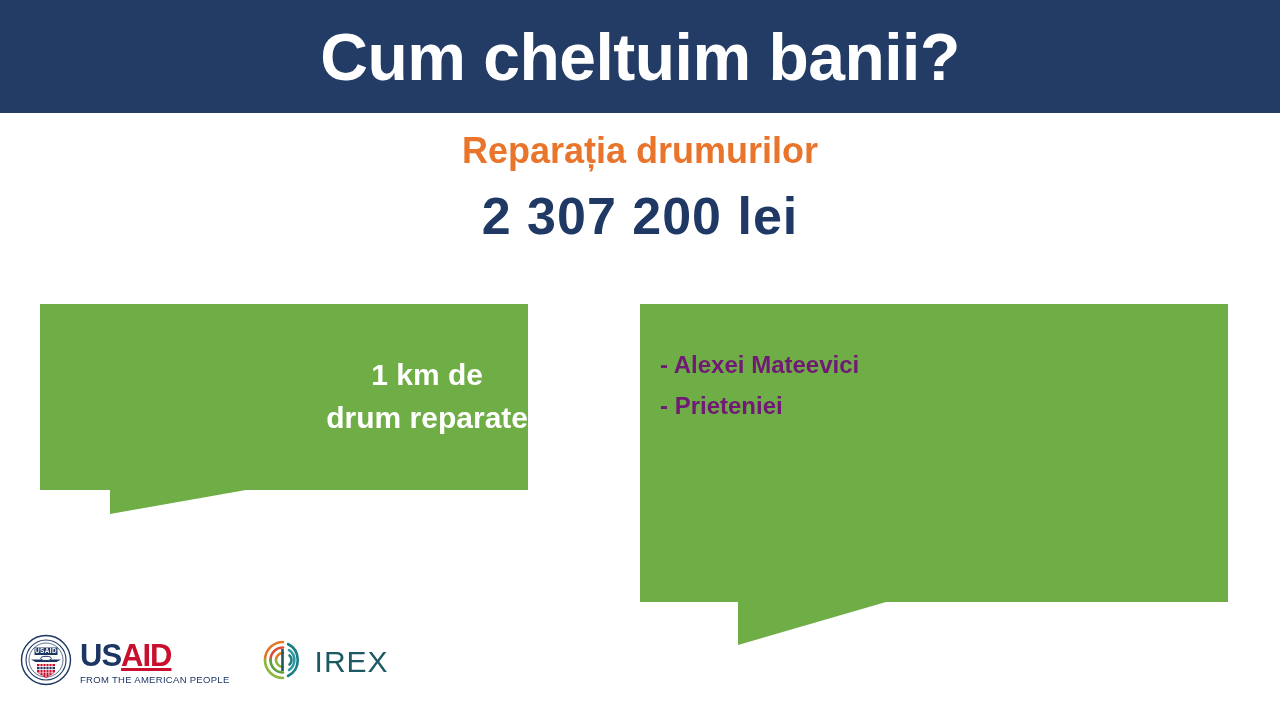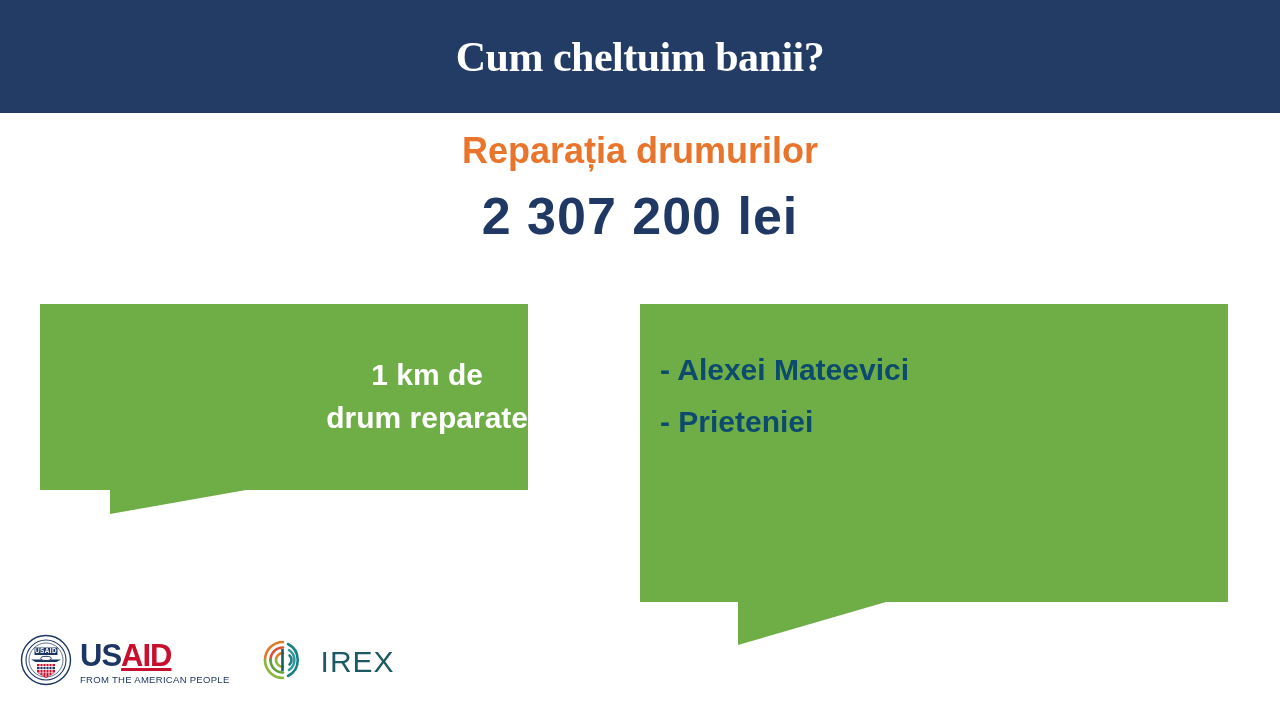--- a/index.html
+++ b/index.html
@@ -27,24 +27,24 @@
   #slide-title {
     position: absolute;
     left: 0;
     top: 0;
     width: 1280px;
     height: 113px;
     display: flex;
     align-items: center;
     justify-content: center;
     color: #ffffff;
-    font-size: 42px;
+    font-size: 66px;
     font-weight: bold;
     letter-spacing: -0.5px;
-    font-family: Liberation Serif, serif;
+    font-family: Liberation Sans, sans-serif;
     white-space: nowrap;
   }
 
   
   #subtitle {
     position: absolute;
     left: 0;
     top: 130px;
     width: 1280px;
     text-align: center;
@@ -133,22 +133,22 @@
     padding-right: 20px;
     font-family: "Liberation Sans", sans-serif;
     white-space: nowrap;
   }
   #street-list {
     list-style: none;
     margin: 14px 0 0 0;
     padding: 0;
   }
   #street-list li {
-    color: #0c4a6e;
-    font-size: 30px;
+    color: #701a75;
+    font-size: 24px;
     font-weight: bold;
     line-height: 1.72;
     font-family: "Liberation Sans", sans-serif;
     white-space: nowrap;
   }
 
   
   #footer-logos {
     position: absolute;
     left: 20px;
@@ -182,21 +182,21 @@
     margin-top: 3px;
     font-family: "Liberation Sans", sans-serif;
     white-space: nowrap;
   }
   #irex-logo {
     display: flex;
     align-items: center;
     margin-left: 28px;
   }
   #irex-wordmark {
-    margin-left: 13px;
+    margin-left: 7px;
     font-size: 30px;
     color: #1c5a63;
     letter-spacing: 1px;
     font-family: "Liberation Sans", sans-serif;
   }
 </style>
 </head>
 <body>
 
 <div id="header-band"></div>

